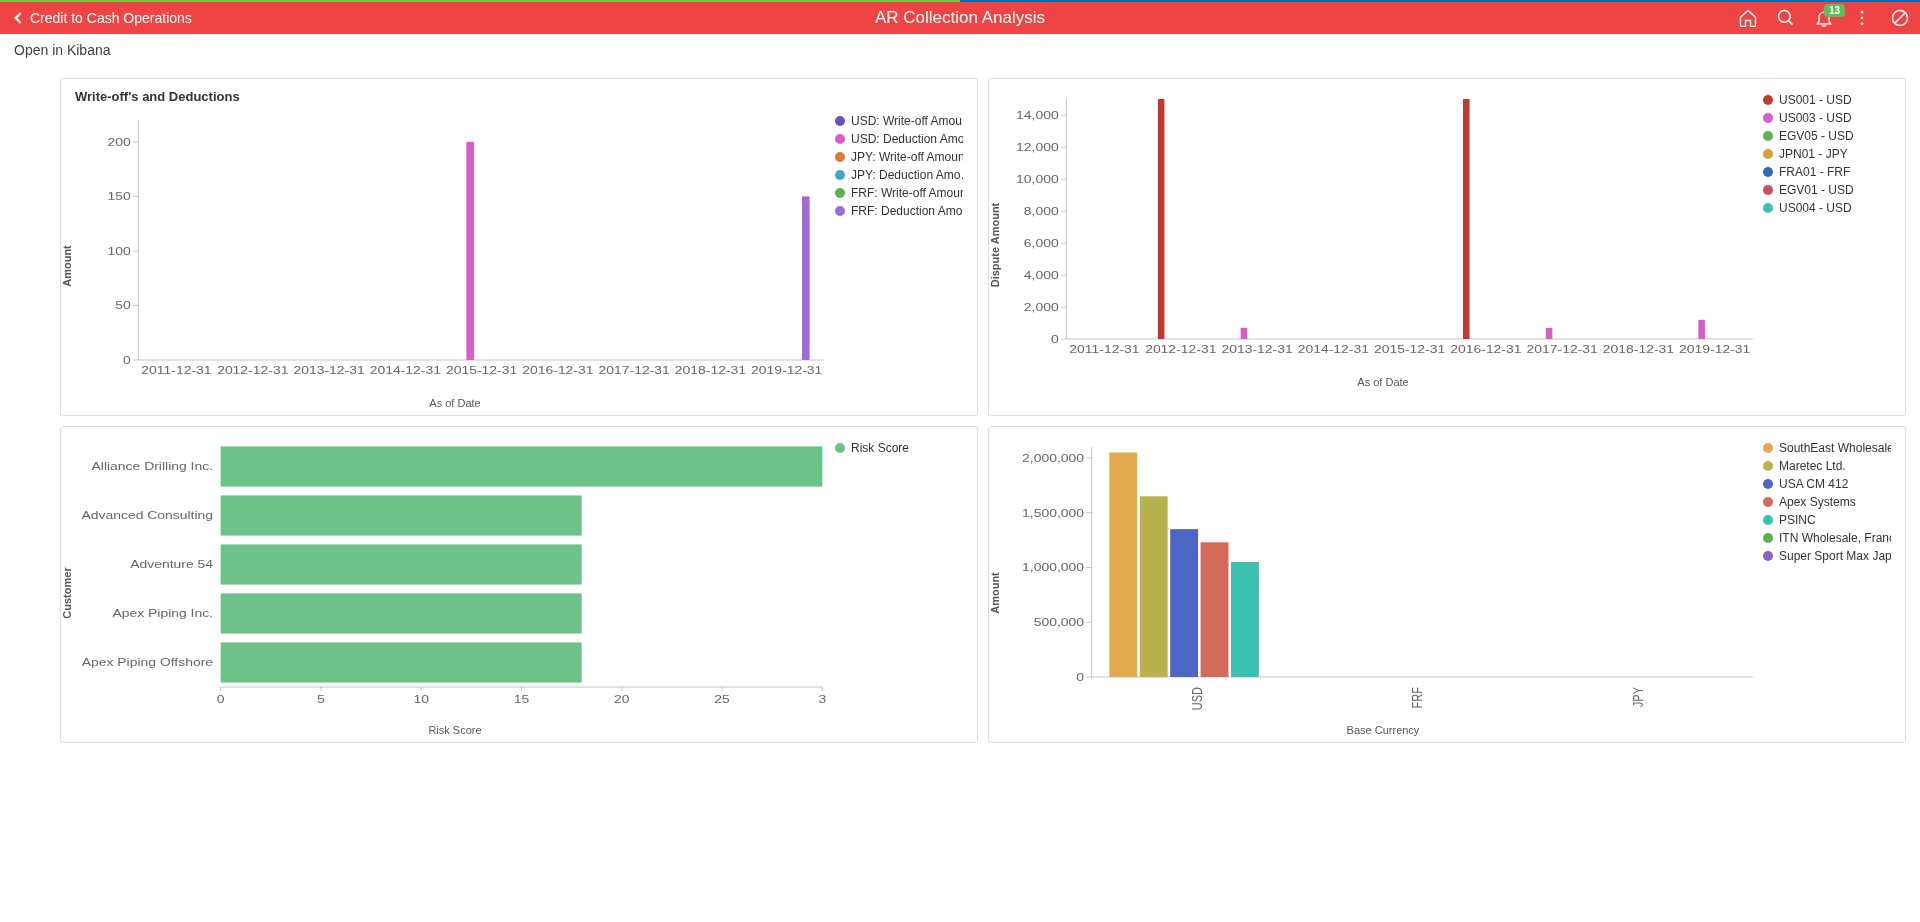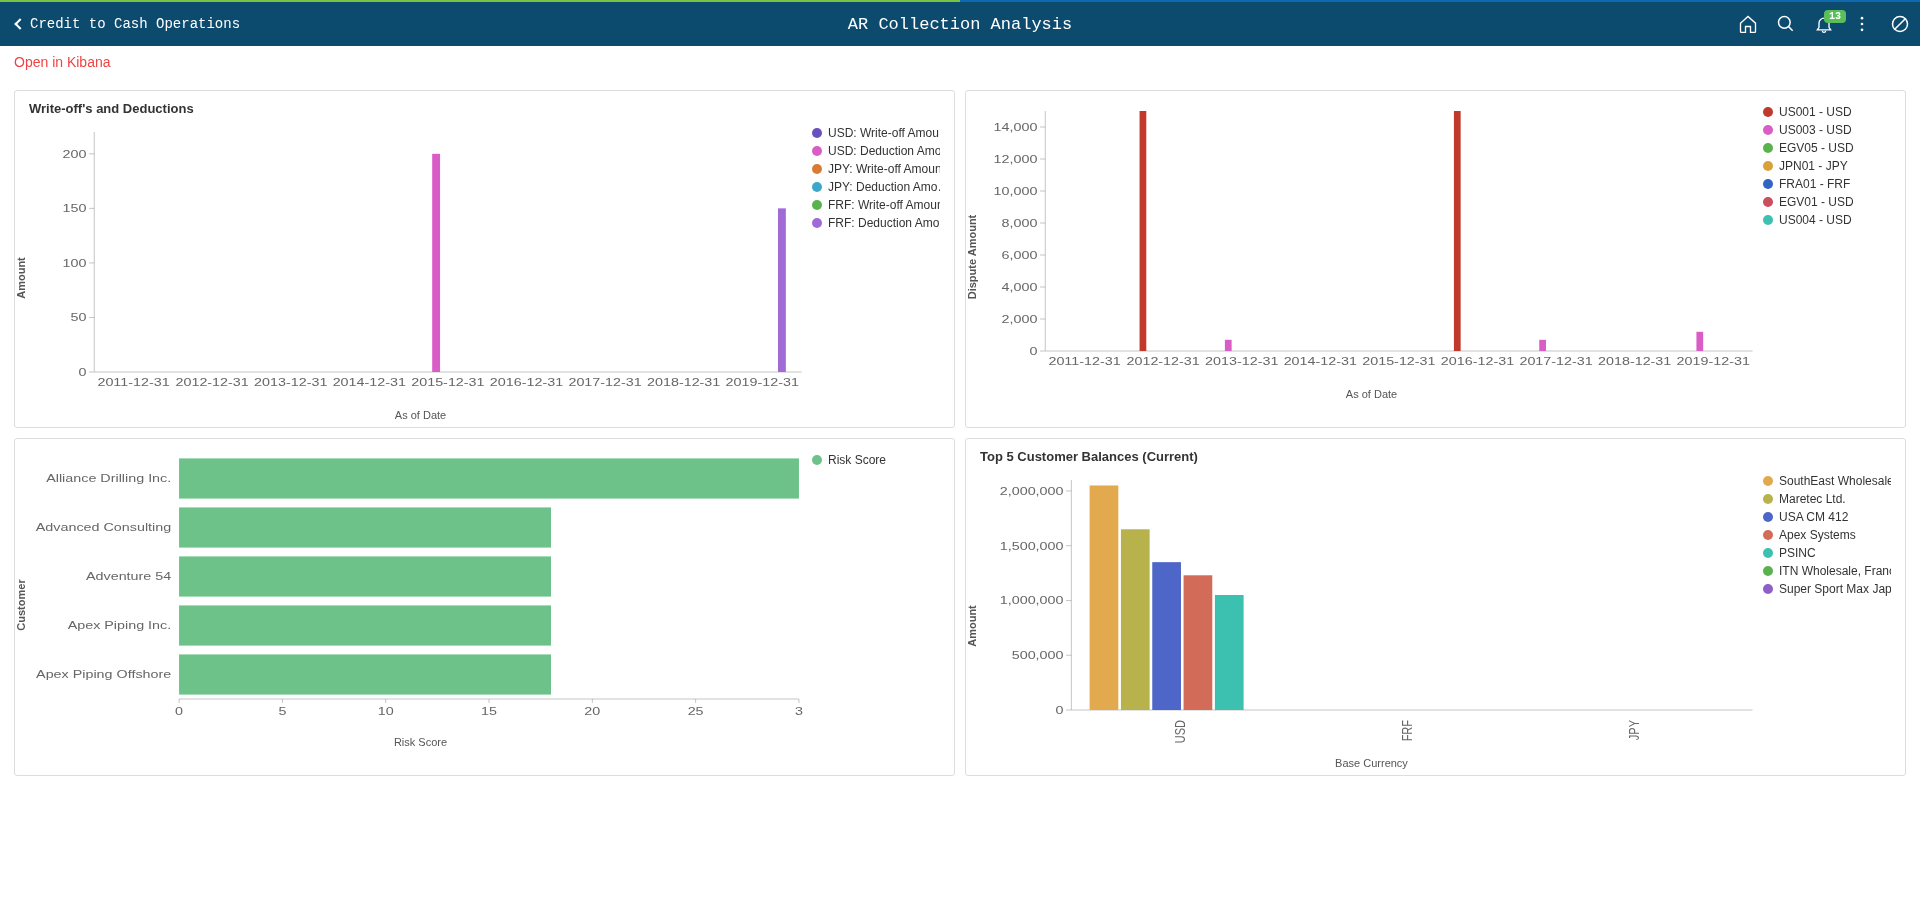--- a/index.html
+++ b/index.html
@@ -1,28 +1,28 @@
 <!DOCTYPE html>
 <html><head>
 <meta charset="utf-8">
 <style>
   * { box-sizing: border-box; margin: 0; padding: 0; }
   body { font-family: Arial, Helvetica, sans-serif; background: #fff; color: #333; font-size: 13px; overflow-x: hidden; }
   .accent-bar { height: 2px; background: linear-gradient(90deg, #7cc242 0%, #7cc242 50%, #0f6ab0 50%, #0f6ab0 100%); }
-  .top-bar { background: #0c4a6e; color: #fff; height: 44px; display: flex; align-items: center; padding: 0 10px; position: relative; font-family: Liberation Mono, monospace; }
+  .top-bar { background: #ef4444; color: #fff; height: 32px; display: flex; align-items: center; padding: 0 10px; position: relative; }
   .back-btn { display: flex; align-items: center; gap: 6px; cursor: pointer; font-size: 14px; padding: 2px 6px; }
   .chev-left { width: 8px; height: 8px; border-left: 2px solid #fff; border-bottom: 2px solid #fff; transform: rotate(45deg); }
   .page-title { position: absolute; left: 50%; transform: translateX(-50%); font-size: 17px; }
   .top-actions { margin-left: auto; display: flex; align-items: center; gap: 18px; }
   .icon-btn { cursor: pointer; display: flex; align-items: center; justify-content: center; position: relative; }
   .icon-btn svg { width: 20px; height: 20px; }
   .badge { position: absolute; top: -4px; left: 10px; background: #5abf5a; color: #fff; font-size: 10px; border-radius: 4px; padding: 1px 5px; font-weight: bold; }
   .sub-link { padding: 8px 14px; }
-  .sub-link a { color: #ef4444; text-decoration: none; font-size: 14px; }
-  .dashboard { display: grid; grid-template-columns: 1fr 1fr; gap: 10px; padding: 12px 14px 14px 14px; }
+  .sub-link a { color: #404040; text-decoration: none; font-size: 14px; }
+  .dashboard { display: grid; grid-template-columns: 1fr 1fr; gap: 10px; padding: 12px 14px 14px 14px; margin-left: 46px; }
   .panel { border: 1px solid #ddd; border-radius: 3px; padding: 10px 14px 6px 14px; background: #fff; }
   .panel-title { font-weight: bold; font-size: 13px; margin-bottom: 6px; }
   .chart-wrap { display: flex; }
   .chart-area { flex: 1; position: relative; }
   .legend { width: 128px; font-size: 12px; padding-top: 4px; }
   .legend-item { display: flex; align-items: center; gap: 6px; margin-bottom: 4px; white-space: nowrap; overflow: hidden; text-overflow: ellipsis; }
   .legend-swatch { width: 10px; height: 10px; border-radius: 50%; flex-shrink: 0; }
   .axis-label-x { text-align: center; font-size: 11px; font-weight: normal; color: #555; margin-top: 4px; }
   .axis-label-y { position: absolute; left: -8px; top: 50%; transform: translateX(-50%) rotate(-90deg); font-size: 11px; font-weight: bold; color: #555; white-space: nowrap; }
   svg text { font-size: 11px; fill: #666; }
@@ -251,21 +251,20 @@
       <div class="legend" id="legend-risk">
           <div class="legend-item">
             <span class="legend-swatch" style="background: rgb(109, 194, 138);"></span>
             <span>Risk Score</span>
           </div>
         </div>
     </div>
   </div>
 
   <div class="panel">
-    <div class="panel-title">Top 5 Customer Balances (Current)</div>
     <div class="chart-wrap">
       <div class="chart-area">
         <div class="axis-label-y">Amount</div>
         <svg id="svg-balances" width="100%" height="280" viewBox="0 0 600 280" preserveAspectRatio="none">
             <line x1="66" y1="240" x2="70" y2="240" class="tick-line"></line>
             <text x="64" y="244" text-anchor="end">0</text>
             <line x1="66" y1="185.23809523809524" x2="70" y2="185.23809523809524" class="tick-line"></line>
             <text x="64" y="189.23809523809524" text-anchor="end">500,000</text>
             <line x1="66" y1="130.47619047619048" x2="70" y2="130.47619047619048" class="tick-line"></line>
             <text x="64" y="134.47619047619048" text-anchor="end">1,000,000</text>

